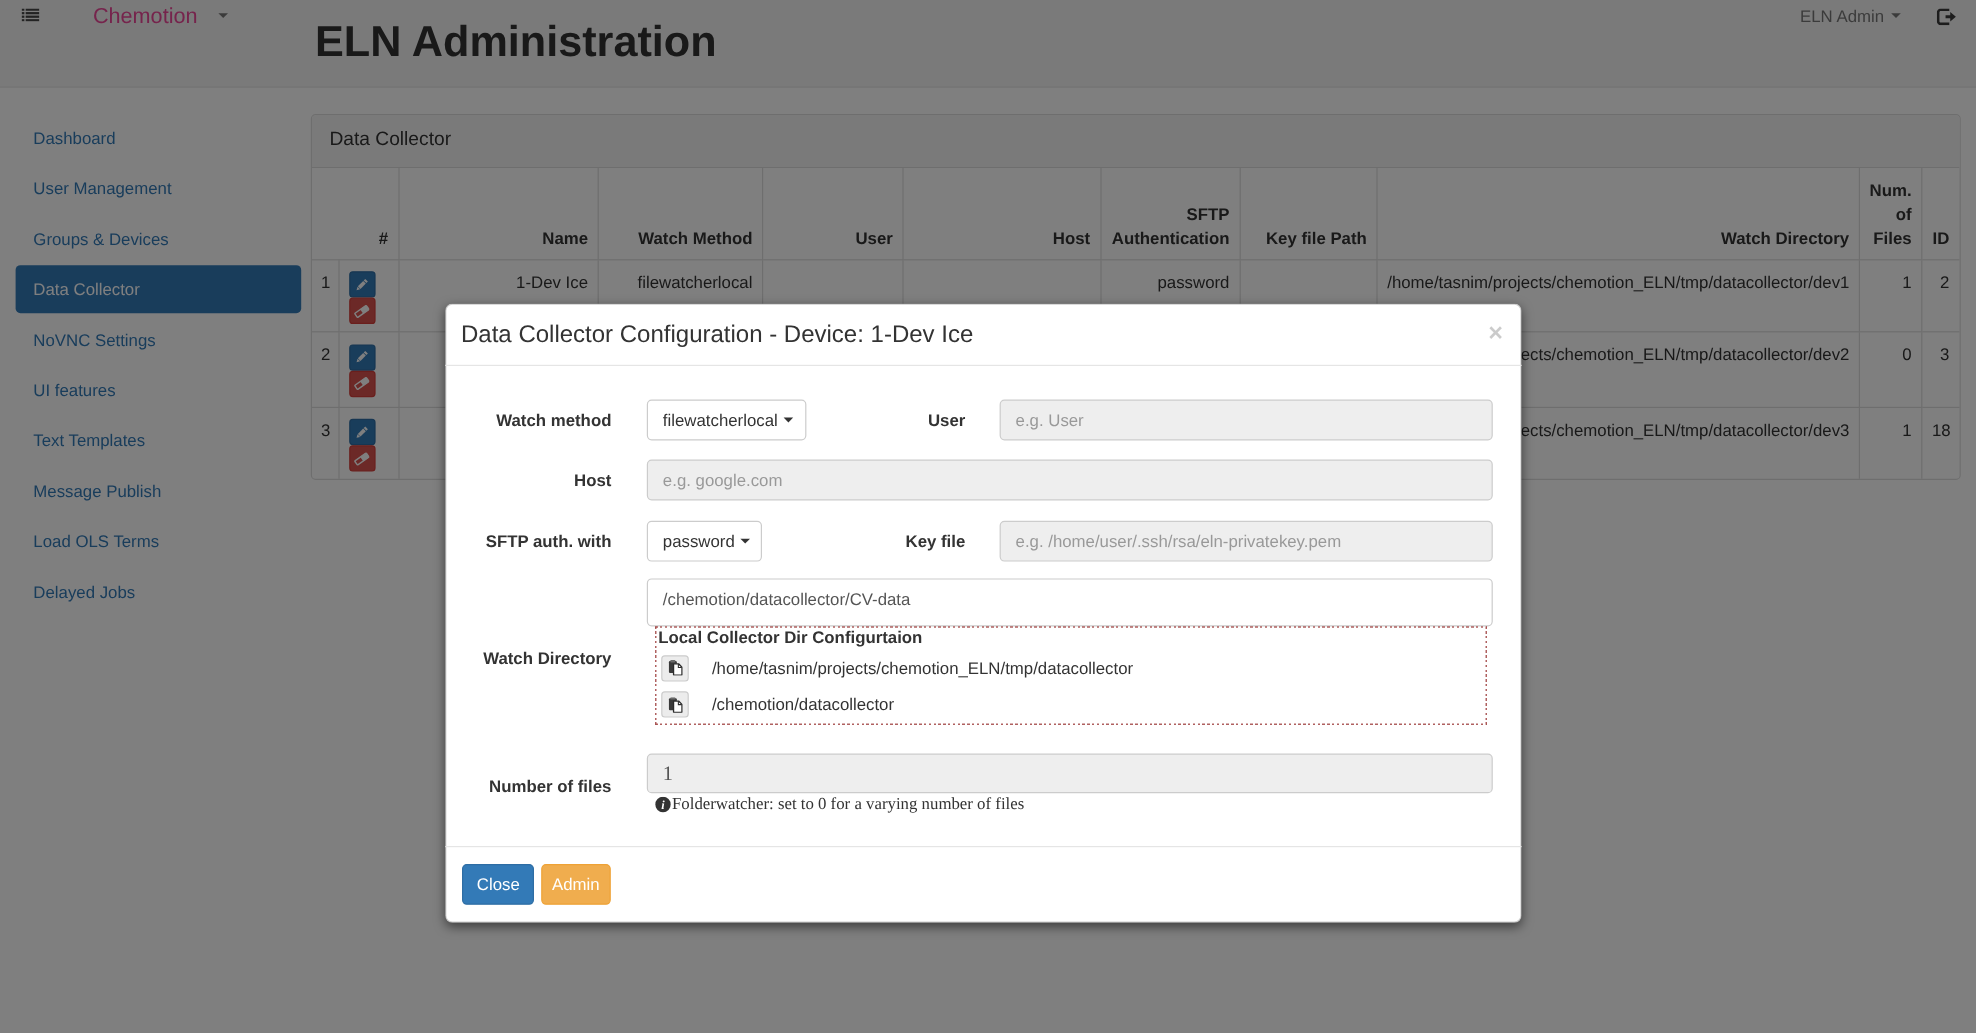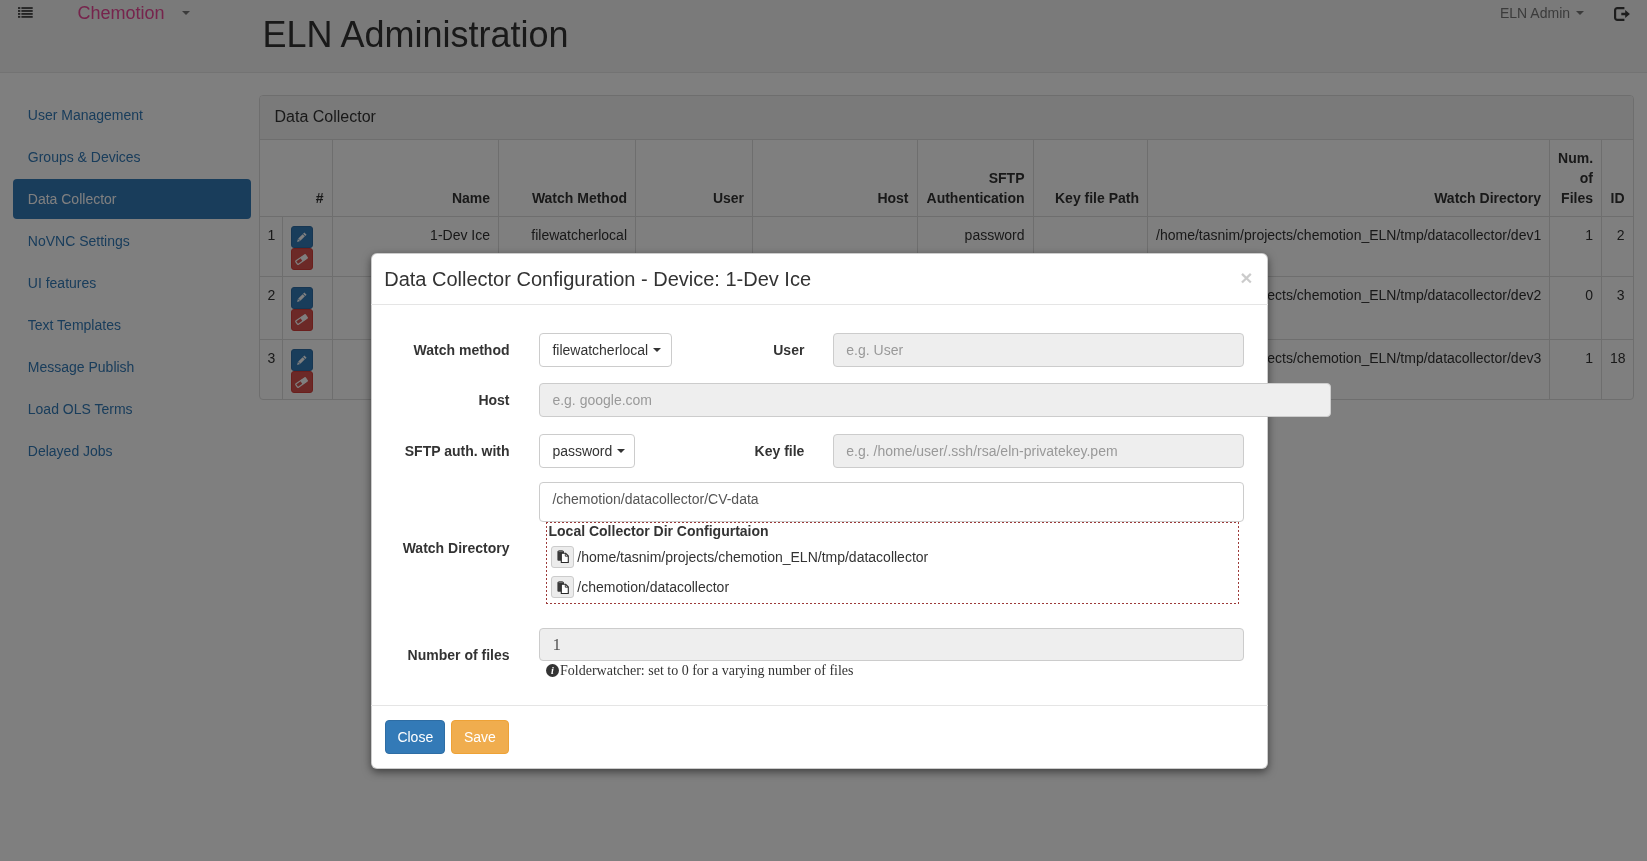--- a/index.html
+++ b/index.html
@@ -5,21 +5,21 @@
 * { margin:0; padding:0; box-sizing:border-box; }
 html,body { width:1647px; height:861px; }
 body { font-family:"Liberation Sans",sans-serif; background:#fff; overflow:hidden; }
 #page { position:relative; width:1647px; height:861px; overflow:hidden; }
 
 
 #band { position:absolute; left:0; top:0; width:1647px; height:73px; background:#f4f4f4; border-bottom:1px solid #e7e7e7; }
 #burger { position:absolute; left:18.2px; top:7px; }
 #brand { position:absolute; left:77.5px; top:0; height:26px; display:flex; align-items:center; font-size:18px; color:#ec4899; }
 .caret { display:inline-block; width:0; height:0; border-left:4px solid transparent; border-right:4px solid transparent; border-top:4px solid #777; margin-left:8px; }
-#h1 { position:absolute; left:262.5px; top:14.5px; font-size:36px; font-weight:normal; color:#333; line-height:1.1; }
+#h1 { position:absolute; left:262.5px; top:14.5px; font-size:36px; font-weight:bold; color:#333; line-height:1.1; }
 #usr { position:absolute; left:1500px; top:0; height:26px; display:flex; align-items:center; font-size:14px; color:#777; }
 #signout { position:absolute; left:1613.5px; top:6.5px; }
 
 
 #side { position:absolute; left:12.8px; top:95px; width:238px; list-style:none; }
 #side li { margin-top:2px; }
 #side li:first-child { margin-top:0; }
 #side a { display:block; padding:10px 15px; font-size:14px; line-height:20px; color:#337ab7; text-decoration:none; border-radius:4px; }
 #side a.active { background:#337ab7; color:#fff; }
 
@@ -55,21 +55,21 @@
     repeating-linear-gradient(90deg, #9c3a39 0 2px, transparent 2px 4px),
     repeating-linear-gradient(90deg, #9c3a39 0 2px, transparent 2px 4px),
     repeating-linear-gradient(0deg, #9c3a39 0 2px, transparent 2px 4px),
     repeating-linear-gradient(0deg, #9c3a39 0 2px, transparent 2px 4px);
   background-position:0 0, 0 100%, 0 0, 100% 0;
   background-size:100% 1px, 100% 1px, 1px 100%, 1px 100%;
   background-repeat:no-repeat; }
 #dashed .ttl { position:absolute; left:3px; top:-1px; font-size:14px; font-weight:bold; color:#333; line-height:20px; }
 .pasterow { position:absolute; display:flex; align-items:center; }
 .pastebtn { width:23px; height:21.5px; background:#ececec; border:1px solid #ccc; border-radius:3px; display:flex; align-items:center; justify-content:center; }
-.pasterow span { margin-left:3px; font-size:14px; color:#333; }
+.pasterow span { margin-left:19px; font-size:14px; color:#333; }
 #helptx { position:absolute; left:175.5px; top:408px; font-family:"Liberation Serif",serif; font-size:14px; color:#333; line-height:20px; display:flex; align-items:center; }
 .btn { position:absolute; height:34px; border-radius:4px; font-size:14px; color:#fff; display:flex; align-items:center; justify-content:center; }
 .btn-close { background:#337ab7; border:1px solid #2e6da4; }
 .btn-save { background:#f0ad4e; border:1px solid #eea236; }
 </style>
 </head>
 <body>
 <div id="page">
 
   <div id="band"></div>
@@ -87,20 +87,23 @@
   </svg>
   <div id="brand">Chemotion<span class="caret" style="margin-left:17px"></span></div>
   <h1 id="h1">ELN Administration</h1>
   <div id="usr">ELN Admin<span class="caret" style="margin-left:6px"></span></div>
   <svg id="signout" width="16" height="14" viewBox="0 0 16 14">
     <path d="M10.4 0 H3.3 C1.5 0 0 1.5 0 3.3 V10.7 C0 12.5 1.5 14 3.3 14 H10.4 V11.8 H3.3 C2.7 11.8 2.2 11.3 2.2 10.7 V3.3 C2.2 2.7 2.7 2.2 3.3 2.2 H10.4 Z" fill="#3a3a3a"></path>
     <path d="M7.3 5.7 H11.2 V3.1 L15.9 7 L11.2 10.9 V8.3 H7.3 Z" fill="#3a3a3a"></path>
   </svg>
 
   <ul id="side">
+    <li>
+        <a href="#">Dashboard</a>
+      </li>
     <li>
         <a href="#">User Management</a>
       </li>
     <li>
         <a href="#">Groups &amp; Devices</a>
       </li>
     <li>
         <a href="#" class="active">Data Collector</a>
       </li>
     <li>
@@ -258,21 +261,21 @@
     <div id="mtitle">Data Collector Configuration - Device: 1-Dev Ice</div>
     <div id="mclose">×</div>
     <div class="hline" style="top:51.7px"></div>
 
     <div class="lbl" style="left:15px; width:124px; top:87.5px">Watch method</div>
     <div class="ddl" style="left:168.9px; top:80.5px; width:132.5px">filewatcherlocal<span class="caret"></span></div>
     <div class="lbl" style="left:313.9px; width:120px; top:87.5px">User</div>
     <div class="ipt dis" style="left:462.8px; top:80.5px; width:411px"><span class="ph">e.g. User</span></div>
 
     <div class="lbl" style="left:15px; width:124px; top:137.3px">Host</div>
-    <div class="ipt dis" style="left:168.9px; top:130.3px; width:792px"><span class="ph">e.g. google.com</span></div>
+    <div class="ipt dis" style="left:168.9px; top:130.3px; width:705px"><span class="ph">e.g. google.com</span></div>
 
     <div class="lbl" style="left:15px; width:124px; top:188.1px">SFTP auth. with</div>
     <div class="ddl" style="left:168.9px; top:181.1px; width:95.6px">password<span class="caret"></span></div>
     <div class="lbl" style="left:313.9px; width:120px; top:188.1px">Key file</div>
     <div class="ipt dis" style="left:462.8px; top:181.1px; width:411px"><span class="ph">e.g. /home/user/.ssh/rsa/eln-privatekey.pem</span></div>
 
     <div class="ipt" style="left:168.9px; top:229.8px; width:705px; height:40px">/chemotion/datacollector/CV-data</div>
     <div class="lbl" style="left:15px; width:124px; top:285.6px">Watch Directory</div>
     <div id="dashed">
       <div class="ttl" style="top:-1px">Local Collector Dir Configurtaion</div>
@@ -302,16 +305,16 @@
 
     <div class="lbl" style="left:15px; width:124px; top:392.9px">Number of files</div>
     <div class="ipt dis" style="left:168.9px; top:375px; width:705px; height:33px"><span style="font-family:'Liberation Serif',serif; font-size:17px">1</span></div>
     <div id="helptx"><svg width="13" height="13" viewBox="0 0 14 14" style="margin-right:1px">
             <circle cx="7" cy="7" r="7" fill="#333"></circle>
             <text x="7" y="11" text-anchor="middle" font-family="Liberation Serif,serif" font-size="11" font-weight="bold" fill="#fff" font-style="italic">i</text>
           </svg>Folderwatcher: set to 0 for a varying number of files</div>
 
     <div class="hline" style="top:452px"></div>
     <div class="btn btn-close" style="left:14.7px; top:467.9px; width:60.2px">Close</div>
-    <div class="btn btn-save" style="left:80.4px; top:467.9px; width:57.9px">Save</div>
+    <div class="btn btn-save" style="left:80.4px; top:467.9px; width:57.9px">Admin</div>
   </div>
     </div>
 </div>
 
 </body></html>

